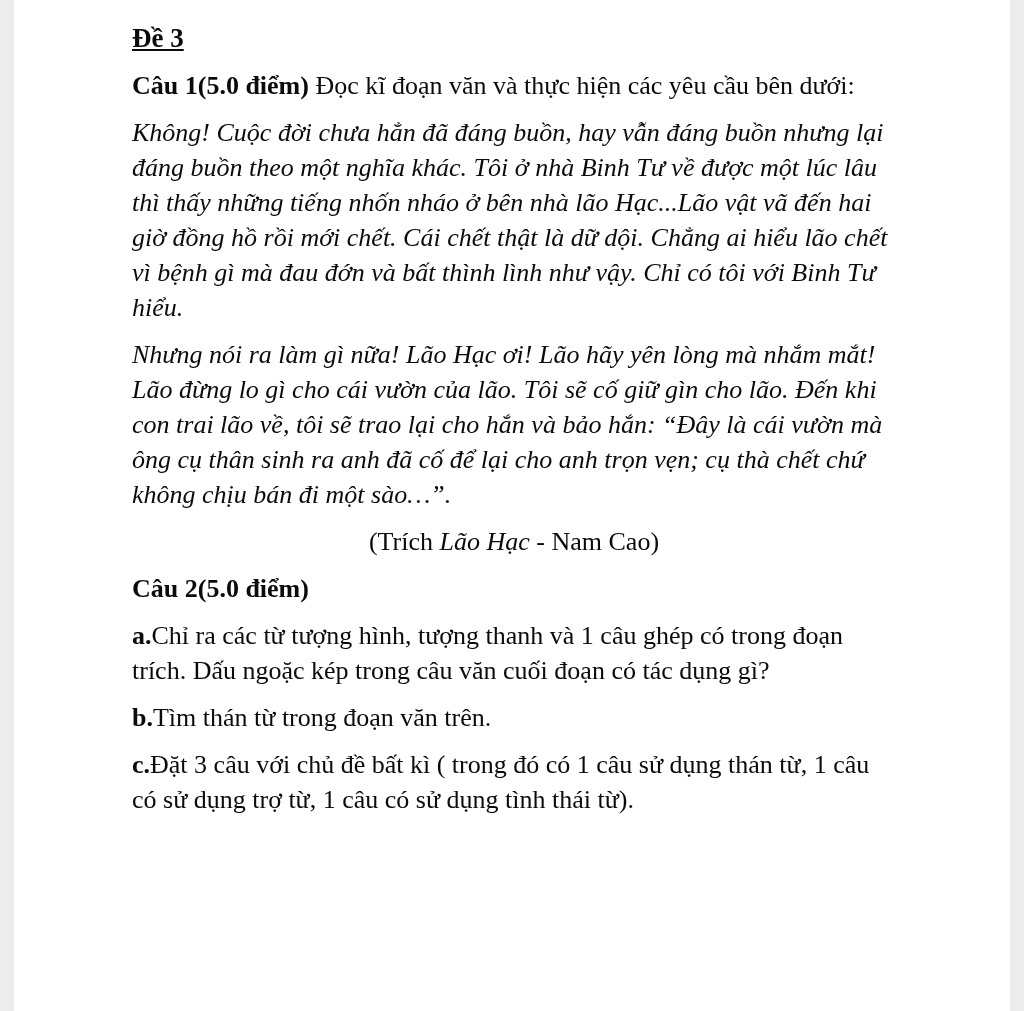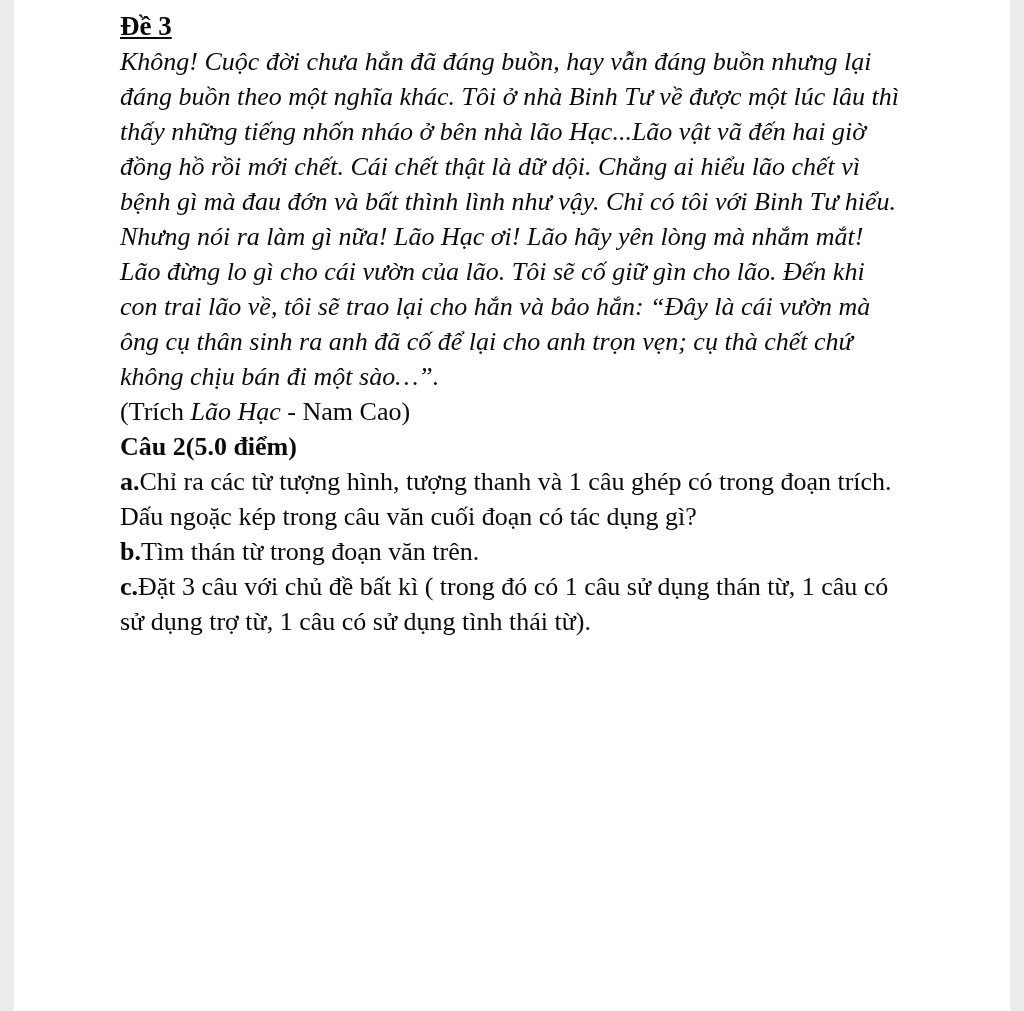--- a/index.html
+++ b/index.html
@@ -26,48 +26,50 @@
   .page {
     box-sizing: border-box;
     width: 1024px;
     min-height: 1011px;
     padding: 8px 116px 30px 120px;
     background: #ffffff;
     font-size: 26px;
     line-height: 35px;
   }
   .page p, .page h1 {
-    margin: 0;
+    margin: 12px;
     padding: 0;
   }
   .doc-title {
     font-size: 27px;
     font-weight: bold;
     text-decoration: underline;
     line-height: 36px;
   }
   .bold { font-weight: bold; }
   .quote {
     font-style: italic;
   }
   .citation {
+    text-align: center;
     padding-left: 110px;
   }
   .citation .work-title { font-style: italic; }
 </style>
 </head>
 <body>
 
 <div class="photo-edge left"></div>
 <div class="photo-edge right"></div>
 
 <div class="page">
 
   <h1 class="doc-title">Đề 3</h1>
 
+  <p><span class="bold">Câu 1(5.0 điểm)</span><span> Đọc kĩ đoạn văn và thực hiện các yêu cầu bên dưới:</span></p>
 
   <p class="quote">Không! Cuộc đời chưa hẳn đã đáng buồn, hay vẫn đáng buồn nhưng lại đáng buồn theo một nghĩa khác. Tôi ở nhà Binh Tư về được một lúc lâu thì thấy những tiếng nhốn nháo ở bên nhà lão Hạc...Lão vật vã đến hai giờ đồng hồ rồi mới chết. Cái chết thật là dữ dội. Chẳng ai hiểu lão chết vì bệnh gì mà đau đớn và bất thình lình như vậy. Chỉ có tôi với Binh Tư hiểu.</p>
 
   <p class="quote">Nhưng nói ra làm gì nữa! Lão Hạc ơi! Lão hãy yên lòng mà nhắm mắt! Lão đừng lo gì cho cái vườn của lão. Tôi sẽ cố giữ gìn cho lão. Đến khi con trai lão về, tôi sẽ trao lại cho hắn và bảo hắn: “Đây là cái vườn mà ông cụ thân sinh ra anh đã cố để lại cho anh trọn vẹn; cụ thà chết chứ không chịu bán đi một sào…”.</p>
 
   <p class="citation"><span>(Trích </span><span class="work-title">Lão Hạc</span><span> - Nam Cao)</span></p>
 
 
 
 

